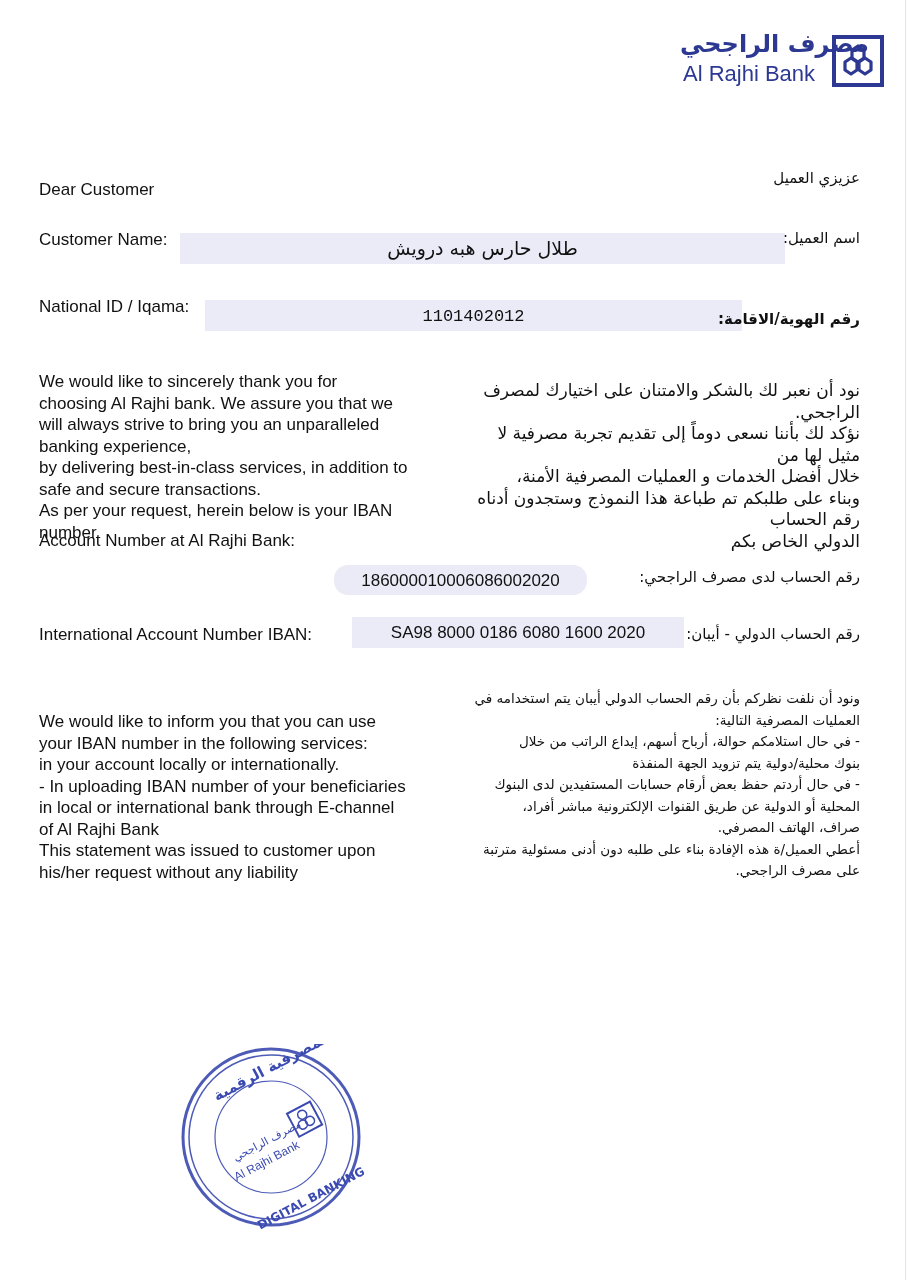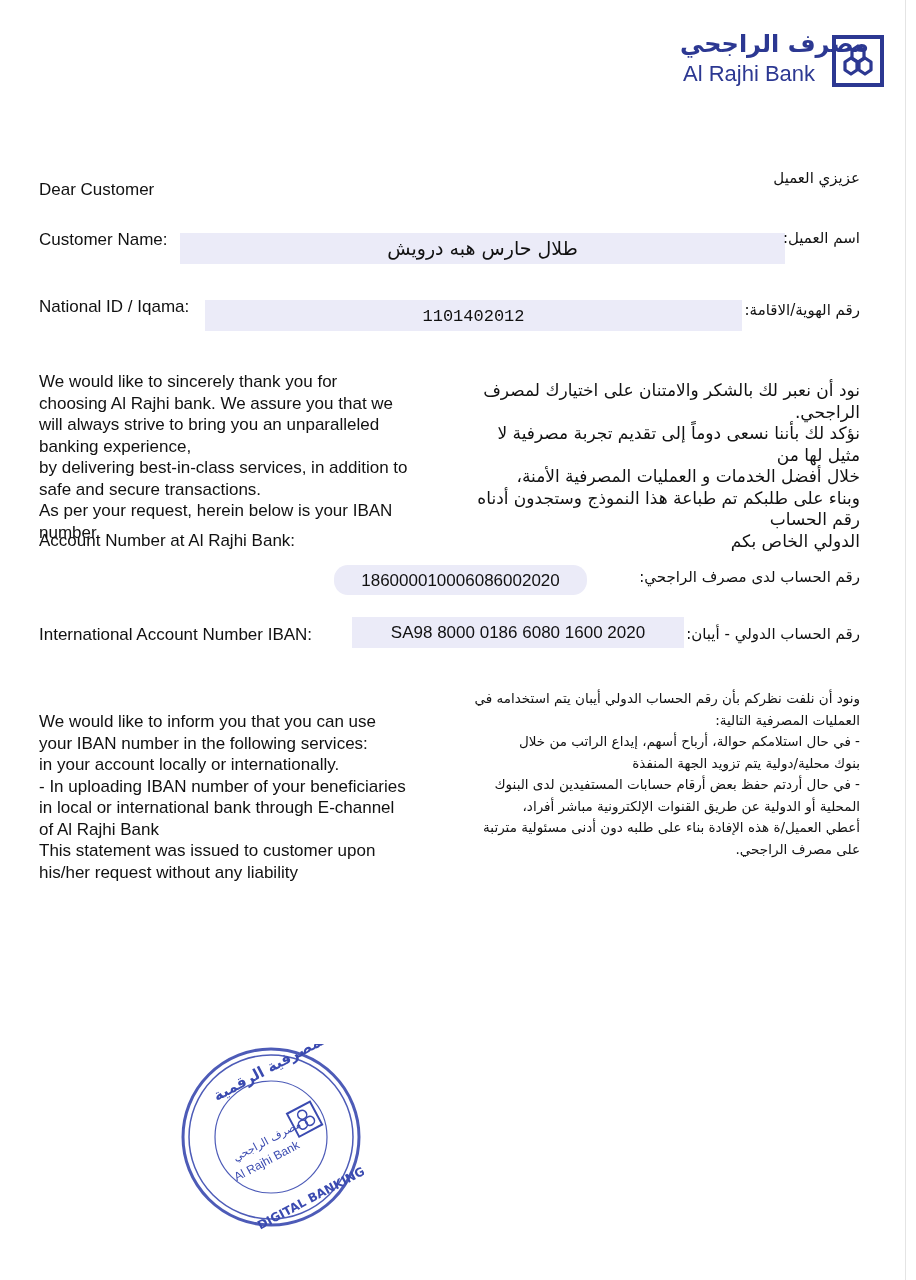--- a/index.html
+++ b/index.html
@@ -40,21 +40,21 @@
 
 <div class="abs en" style="left:39px; top:179px;">Dear Customer</div>
 <div class="abs ar" style="right:56px; top:168px;">عزيزي العميل</div>
 
 <div class="abs en" style="left:39px; top:229px;">Customer Name:</div>
 <div class="field" style="left:180px; top:233px; width:605px; height:31px; line-height:31px; font-family:'DejaVu Sans',sans-serif; font-size:19px; direction:rtl;">طلال حارس  هبه درويش</div>
 <div class="abs ar" style="right:56px; top:228px;">اسم العميل:</div>
 
 <div class="abs en" style="left:39px; top:296px;">National ID / Iqama:</div>
 <div class="field" style="left:205px; top:300px; width:537px; height:31px; line-height:34px;font-family:Liberation Mono, monospace;">1101402012</div>
-<div class="abs ar" style="right:56px; top:300px;">رقم الهوية/الاقامة:</div>
+<div class="abs ar" style="right:56px; top:309px;font-weight:bold;">رقم الهوية/الاقامة:</div>
 
 <div class="abs en" style="left:39px; top:371px; width:420px;">
   <div>We would like to sincerely thank you for</div>
   <div>choosing Al Rajhi bank. We assure you that we</div>
   <div>will always strive to bring you an unparalleled</div>
   <div>banking experience,</div>
   <div>by delivering best-in-class services, in addition to</div>
   <div>safe and secure transactions.</div>
   <div>As per your request, herein below is your IBAN</div>
   <div>number</div>
@@ -87,20 +87,21 @@
   <div>his/her request without any liability</div>
 </div>
 
 <div class="abs ar" style="right:56px; top:688px; width:400px; font-size:13.5px;">
   <div>ونود أن نلفت نظركم بأن رقم الحساب الدولي أيبان يتم استخدامه في</div>
   <div>العمليات المصرفية التالية:</div>
   <div>- في حال استلامكم حوالة، أرباح أسهم، إيداع الراتب من خلال</div>
   <div>بنوك محلية/دولية يتم تزويد الجهة المنفذة</div>
   <div>- في حال أردتم حفظ بعض أرقام حسابات المستفيدين لدى البنوك</div>
   <div>المحلية أو الدولية عن طريق القنوات الإلكترونية مباشر أفراد،</div>
+  <div>صراف، الهاتف المصرفي.</div>
   <div>أعطي العميل/ة هذه الإفادة بناء على طلبه دون أدنى مسئولية مترتبة</div>
   <div>على مصرف الراجحي.</div>
 </div>
 
 <div class="stamp">
   <svg width="186" height="186" viewBox="0 0 186 186">
     <defs>
       <path id="arcTop" d="M 30 100 A 64 64 0 0 1 140 40"></path>
       <path id="arcBottom" d="M 48 152 A 66 66 0 0 0 160 100"></path>
     </defs>

